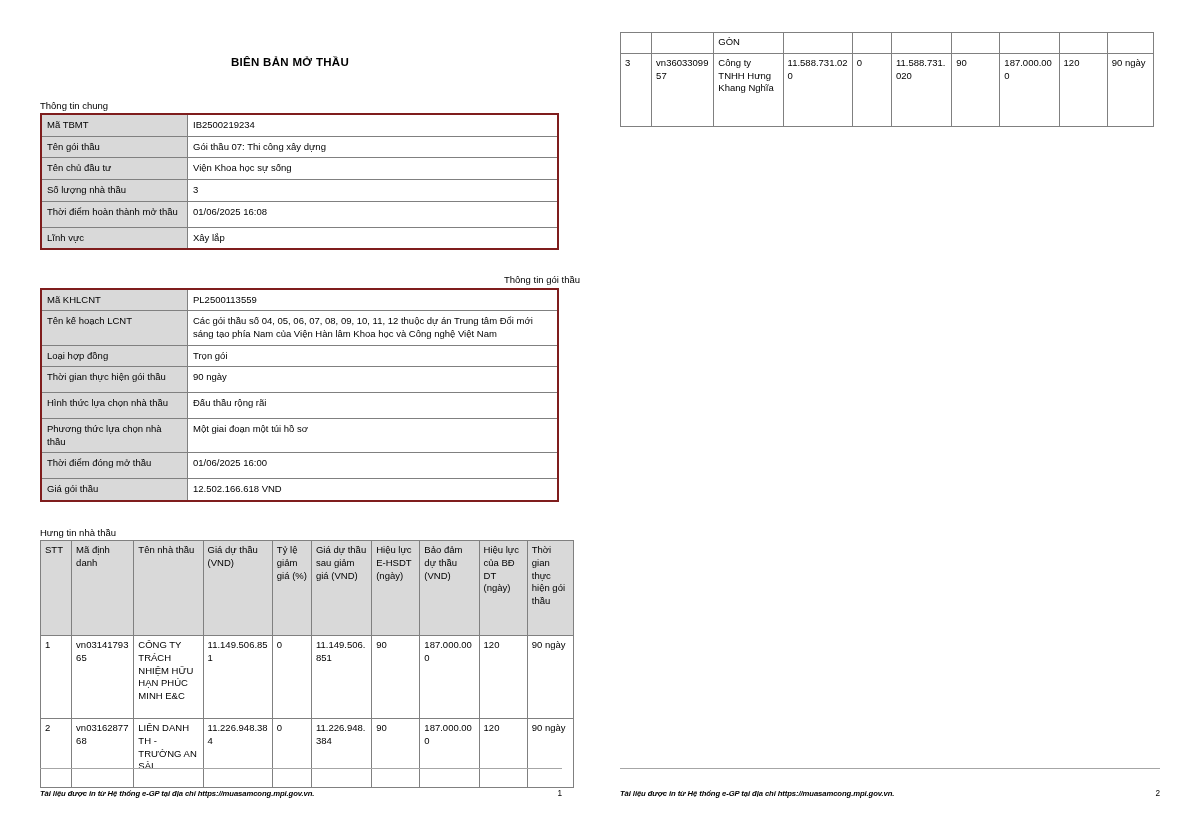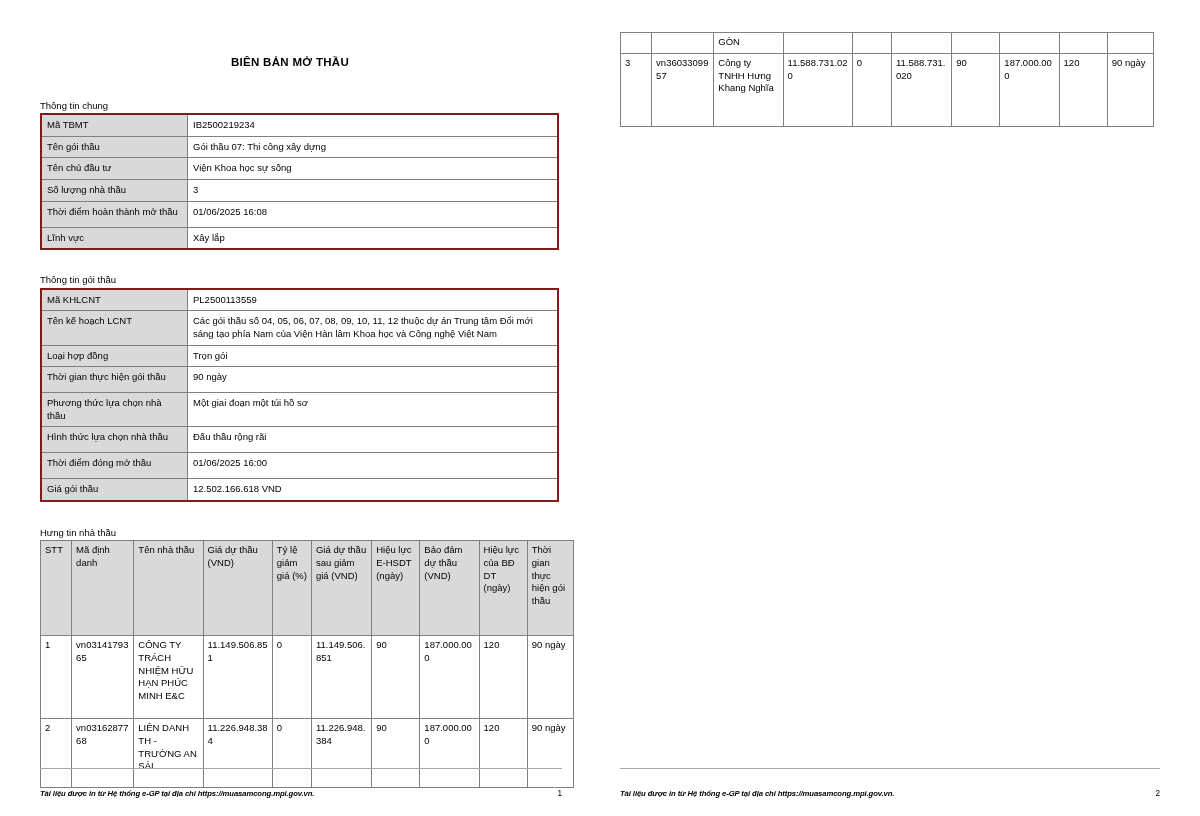--- a/index.html
+++ b/index.html
@@ -42,21 +42,21 @@
     margin-bottom: 0;
     line-height: 1.2;
     width: 500px;
   }
   .section-label {
     font-size: 9.5px;
     line-height: 1.2;
     margin-bottom: 2px;
   }
   .sec-general { margin-top: 30px; }
-  .sec-package { margin-top: 24px; }
+  .sec-package { margin-top: 24px; text-align: right; }
   .sec-bidders { margin-top: 25px; }
 
   table.kv, table.grid {
     border-collapse: collapse;
     table-layout: fixed;
     font-size: 9.5px;
   }
   table.kv {
     width: 519px;
     border: 2px solid #7f1d1d;
@@ -191,26 +191,26 @@
           </tr>
           <tr>
             <td class="k">Loại hợp đồng</td>
             <td class="v">Trọn gói</td>
           </tr>
           <tr class="rowtall">
             <td class="k">Thời gian thực hiện gói thầu</td>
             <td class="v">90 ngày</td>
           </tr>
           <tr class="rowtall">
+            <td class="k">Hình thức lựa chọn nhà thầu</td>
+            <td class="v">Đấu thầu rộng rãi</td>
+          </tr>
+          <tr class="rowtall">
             <td class="k">Phương thức lựa chọn nhà thầu</td>
             <td class="v">Một giai đoạn một túi hồ sơ</td>
-          </tr>
-          <tr class="rowtall">
-            <td class="k">Hình thức lựa chọn nhà thầu</td>
-            <td class="v">Đấu thầu rộng rãi</td>
           </tr>
           <tr class="rowtall">
             <td class="k">Thời điểm đóng mở thầu</td>
             <td class="v">01/06/2025 16:00</td>
           </tr>
           <tr>
             <td class="k">Giá gói thầu</td>
             <td class="v">12.502.166.618 VND</td>
           </tr>
         </tbody>

